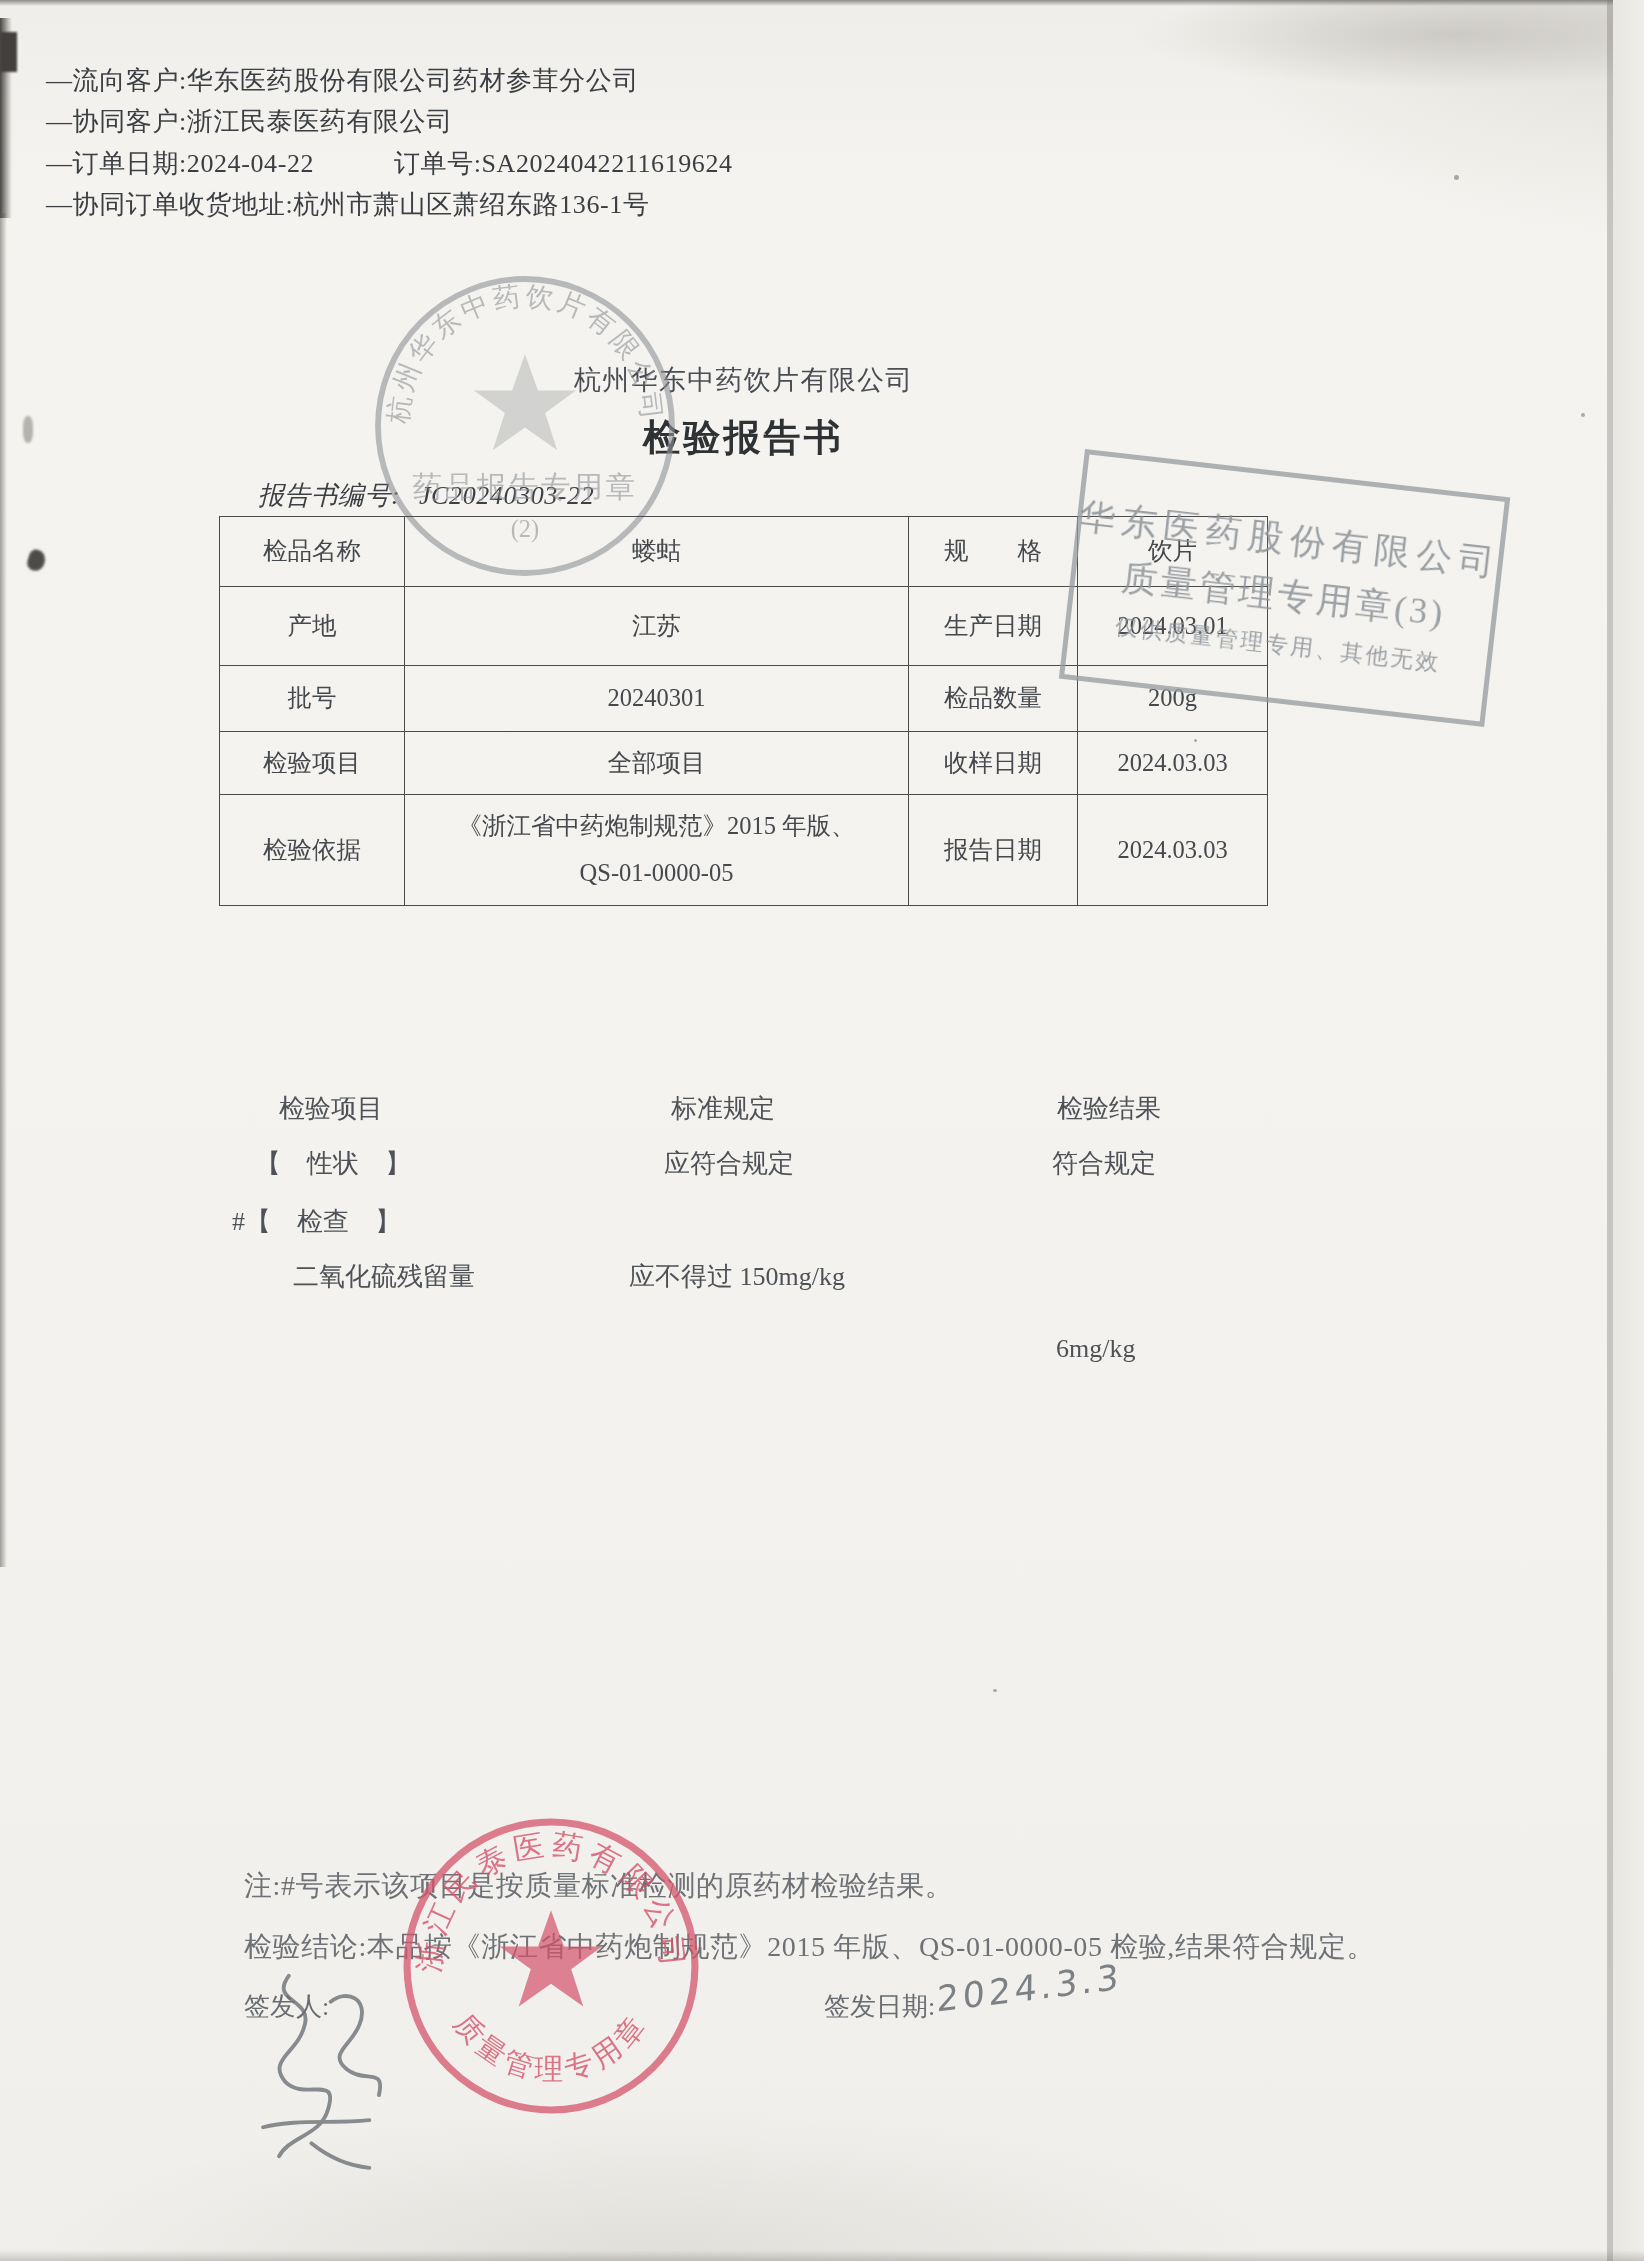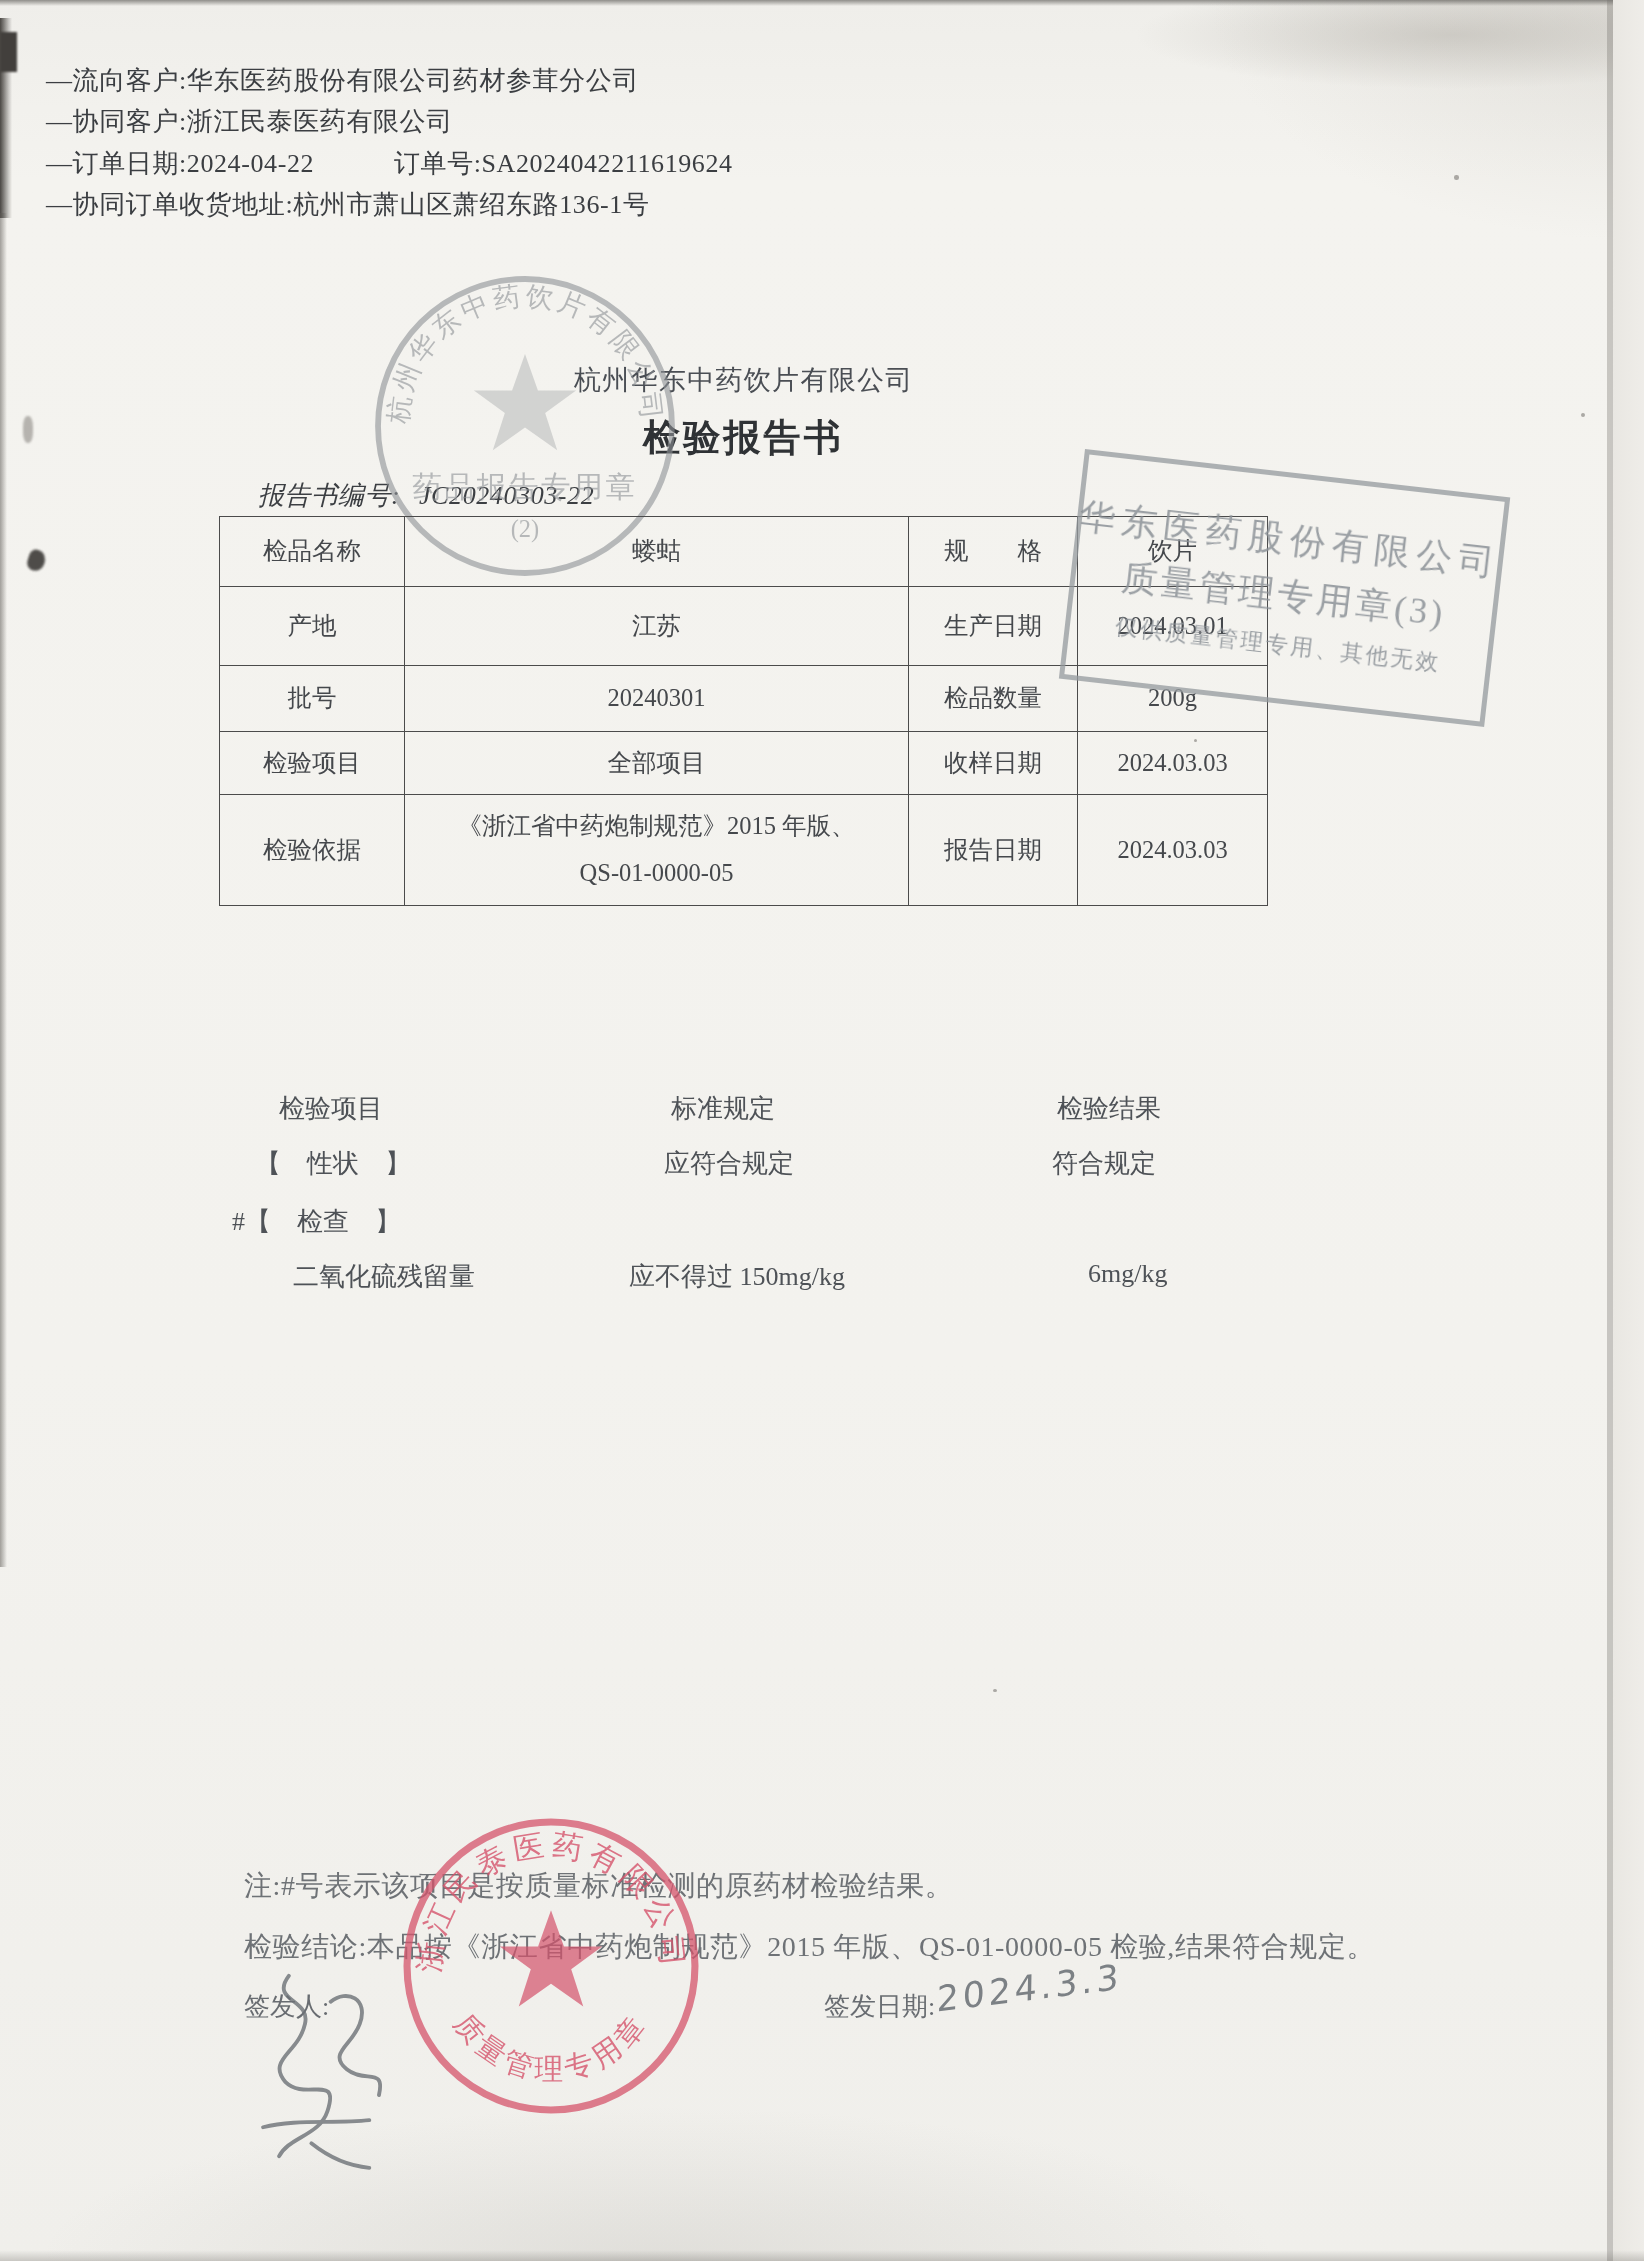--- a/index.html
+++ b/index.html
@@ -155,21 +155,21 @@
   <div class="abs res" style="left:1057px;top:1091px;">检验结果</div>
 
   <div class="abs res" style="left:255px;top:1146px;text-align:center;">【　性状　】</div>
   <div class="abs res" style="left:664px;top:1146px;">应符合规定</div>
   <div class="abs res" style="left:1052px;top:1146px;">符合规定</div>
 
   <div class="abs res" style="left:232px;top:1204px;">#【　检查　】</div>
 
   <div class="abs res" style="left:293px;top:1259px;">二氧化硫残留量</div>
   <div class="abs res" style="left:629px;top:1259px;">应不得过 150mg/kg</div>
-  <div class="abs res" style="left:1056px;top:1259px;margin-left:32px;">6mg/kg</div>
+  <div class="abs res" style="left:1056px;top:1334px;">6mg/kg</div>
 
   <div class="abs foot" style="left:244px;top:1867px;">注:#号表示该项目是按质量标准检测的原药材检验结果。</div>
   <div class="abs foot" style="left:244px;top:1928px;">检验结论:本品按《浙江省中药炮制规范》2015 年版、QS-01-0000-05 检验,结果符合规定。</div>
   <div class="abs sign-label" style="left:244px;top:1989px;">签发人:</div>
   <div class="abs sign-label" style="left:824px;top:1989px;">签发日期:</div>
   <div class="abs hand-date">2024.3.3</div>
 
   <svg class="abs" style="left:250px;top:1963px;" width="200" height="219" viewBox="0 0 310 340">
     <g fill="none" stroke="#6d7277" stroke-width="6" stroke-linecap="round" opacity=".8">
       <path d="M60,20 C30,60 95,55 85,95 C75,140 25,150 55,185 C85,215 140,170 120,230 C108,268 60,270 45,300"></path>

